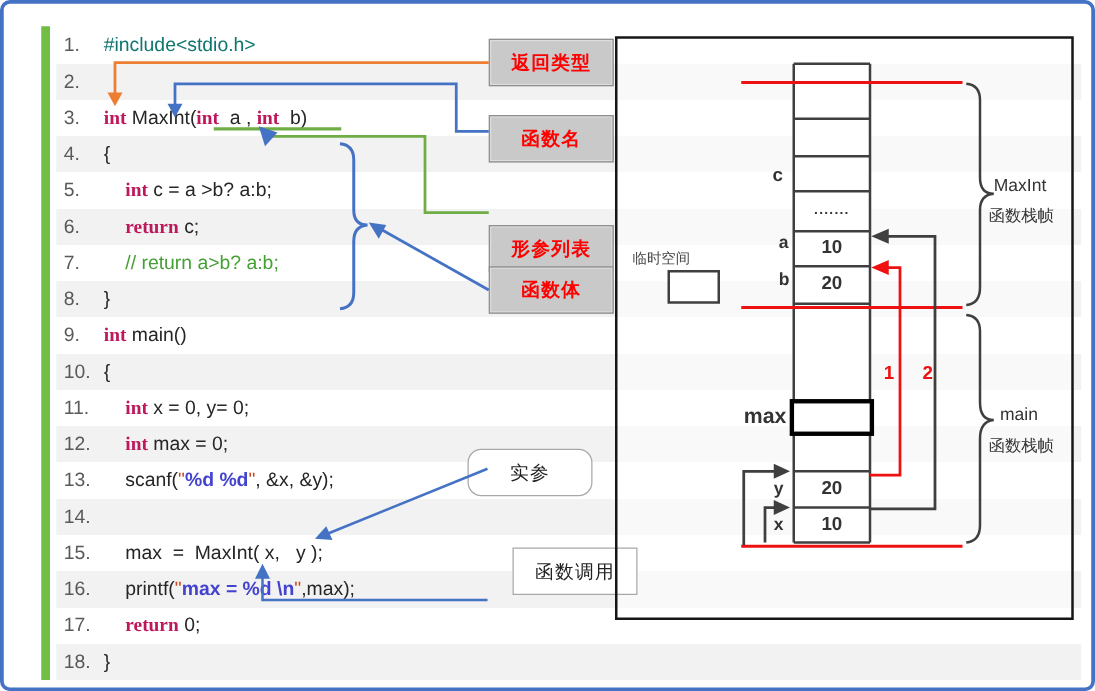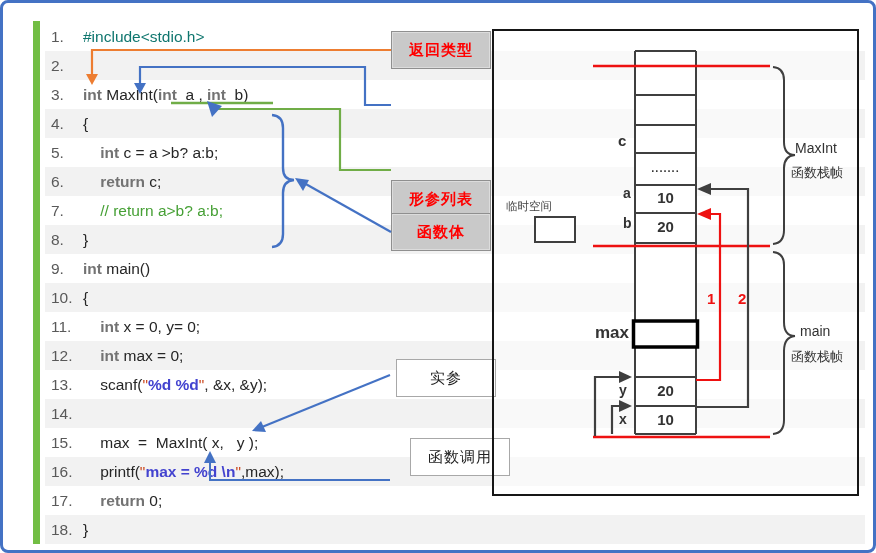--- a/index.html
+++ b/index.html
@@ -18,21 +18,21 @@
   .green-bar{position:absolute;left:30px;top:18px;width:7px;height:523px;background:#72BE44;z-index:1;}
   
   .diagram-bg{position:absolute;left:490px;top:27px;width:365px;height:465px;background:rgba(255,255,255,0.55);z-index:1;}
   .column-bg{position:absolute;left:632px;top:48px;width:61px;height:383px;background:#fff;z-index:1;}
 
   
   .code{position:absolute;left:48px;top:19px;z-index:2;}
   .code-row{display:flex;height:29px;line-height:29px;font-size:15.5px;}
   .ln{width:32px;color:#595959;}
   .ct{white-space:pre;color:#262626;}
-  .tk-kw{color:#737373;font-weight:bold;}
+  .tk-kw{color:#be185d;font-weight:bold;font-family:Liberation Serif, serif;}
   .tk-pl{color:#262626;}
   .tk-cm{color:#46a035;}
   .tk-gray{color:#0f766e;}
   .tk-sd{color:#cc4a21;}
   .tk-sb{color:#4343cf;font-weight:bold;}
 
   
   .callout{
     position:absolute;width:100px;height:38px;z-index:2;box-sizing:border-box;
     display:flex;align-items:center;justify-content:center;
@@ -130,27 +130,30 @@
       </div>
       <div class="code-row">
         <span class="ln">18.</span>
         <span class="ct"><span class="tk-pl">}</span></span>
       </div>
     </div>
 
   <div class="callout gray" style="left:388px;top:28px;">
       <span>返回类型</span>
     </div>
+  <div class="callout gray" style="left:388px;top:89px;">
+      <span>函数名</span>
+    </div>
   <div class="callout gray" style="left:388px;top:149px;margin-top:28px;">
       <span>形参列表</span>
     </div>
   <div class="callout gray" style="left:388px;top:210px;">
       <span>函数体</span>
     </div>
-  <div class="callout white" style="left:393px;top:356px;">
+  <div class="callout white" style="left:371px;top:356px;border-radius:11px;">
       <span>实参</span>
     </div>
   <div class="callout white" style="left:387px;top:435px;margin-left:20px;">
       <span>函数调用</span>
     </div>
 
   <div class="dlabel" style="left:503px;top:196px;font-size:11.5px;color:#444;">临时空间</div>
 
   <div class="dlabel bold" style="left:615px;top:129px;font-size:15px;">c</div>
   <div class="dlabel bold" style="left:620px;top:182px;font-size:14px;">a</div>

